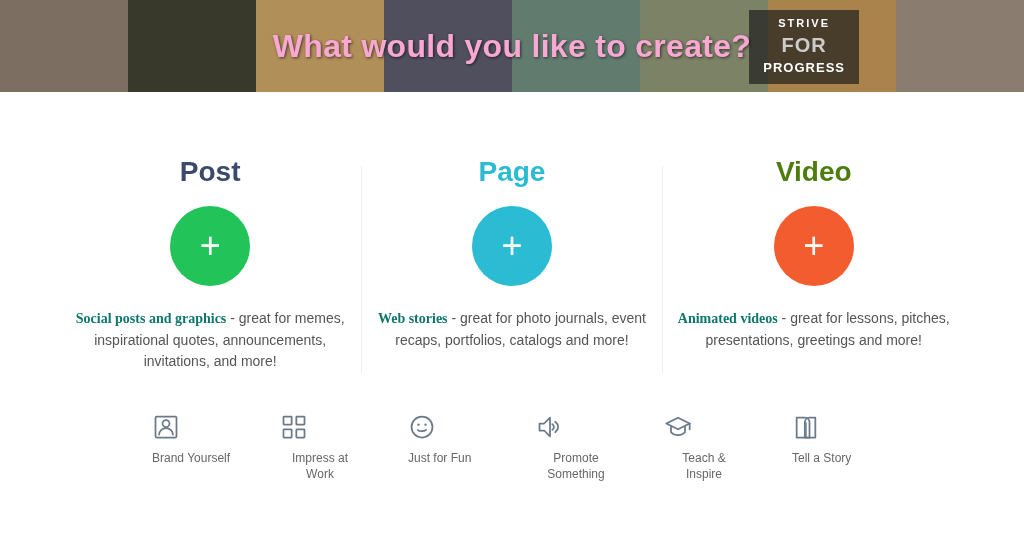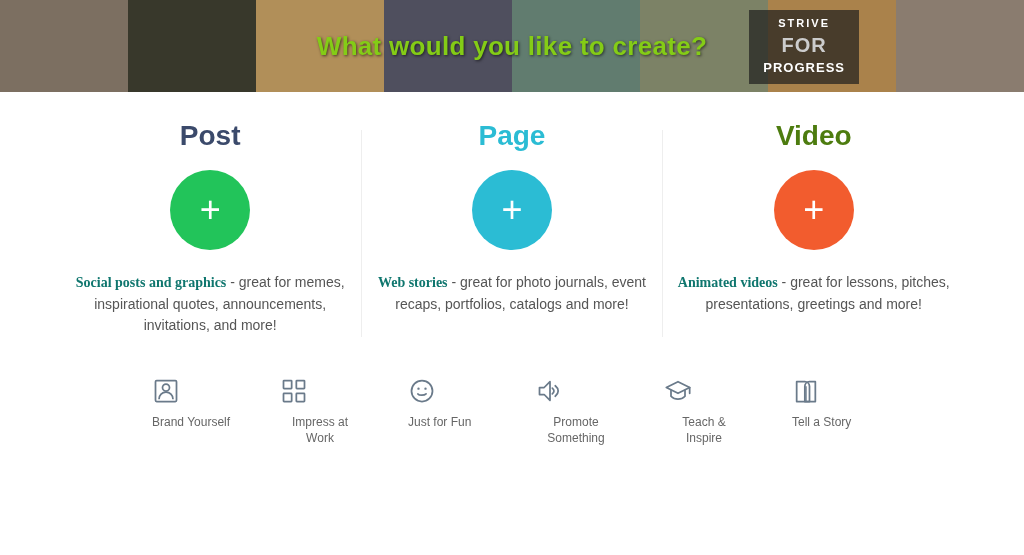--- a/index.html
+++ b/index.html
@@ -47,39 +47,40 @@
       text-align: center;
       line-height: 1.4;
       letter-spacing: 1px;
       text-transform: uppercase;
     }
     .strive-box .for { font-size: 20px; color: #ccc; }
     .strive-box .progress { font-size: 13px; }
     .header-banner h1 {
       position: relative;
       z-index: 2;
-      color: #84cc16;
-      font-size: 26px;
+      color: #f9a8d4;
+      font-size: 32px;
       font-weight: 700;
       text-shadow: 1px 1px 3px rgba(0,0,0,0.6);
       letter-spacing: 0.3px;
     }
 
     
     .main-content {
       padding: 28px 60px 10px;
       background: #fff;
     }
 
     
     .create-options {
       display: flex;
       justify-content: space-around;
       align-items: flex-start;
       margin-bottom: 28px;
+      margin-top: 36px;
     }
     .create-option {
       display: flex;
       flex-direction: column;
       align-items: center;
       width: 300px;
       text-align: center;
     }
     .create-option h2 {
       font-size: 28px;

